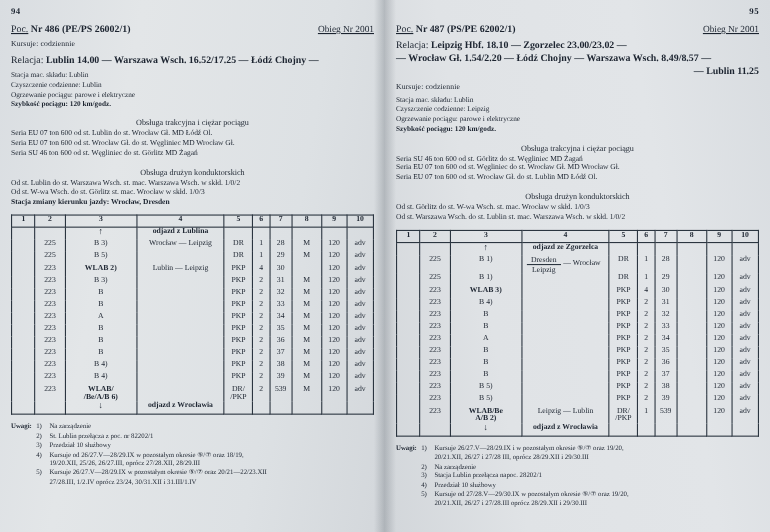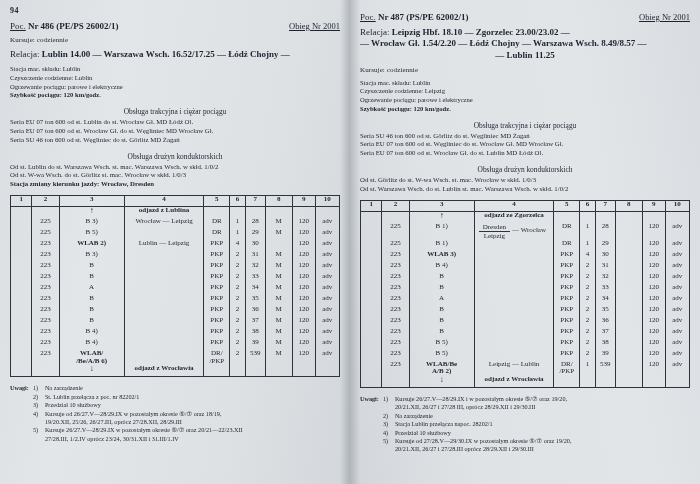--- a/index.html
+++ b/index.html
@@ -40,21 +40,21 @@
   .hdr-left{font-size:9px;font-weight:bold;}
   .hdr-left .lbl{font-weight:normal;text-decoration:underline;}
   .hdr-right{font-size:8.5px;text-decoration:underline;}
 
   .line-sm{font-size:7px;margin-top:5px;letter-spacing:.1px;}
 
   .relacja{font-size:9px;margin-top:5px;line-height:1.25;}
   .relacja .k{font-weight:normal;margin-top:48px;}
   .relacja b{font-weight:bold;}
   .relacja .ln{display:block;white-space:nowrap;}
-  .relacja .ln.r{text-align:center;}
+  .relacja .ln.r{text-align:right;}
 
   .block-sm{font-size:6.6px;line-height:1.32;margin-top:5px;}
   .block-sm b{font-weight:bold;}
 
   .sec-title{font-size:7.4px;text-align:center;margin-top:7px;margin-bottom:2px;}
   .sec-lines{font-size:6.8px;line-height:1.3;}
   .sec-lines b{font-weight:bold;}
 
   table.tt{
     width:100%;border-collapse:collapse;margin-top:6px;
@@ -357,20 +357,21 @@
           <li>
             <span class="num">5)</span>
             <span class="txt">Kursuje 26/27.V—28/29.IX w pozostałym okresie ⑤/⑦ oraz 20/21—22/23.XII<span class="l2">27/28.III, 1/2.IV oprócz 23/24, 30/31.XII i 31.III/1.IV</span></span>
           </li>
         </ol>
     </div>
   </div>
 
   <div class="page right">
 
+    <div class="folio r">95</div>
 
     <div class="hdr-row">
       <div class="hdr-left">
         <span class="lbl">Poc.</span>
         <span>Nr 487 (PS/PE 62002/1)</span>
       </div>
       <div class="hdr-right">Obieg Nr 2001</div>
     </div>
 
     <div class="relacja">

